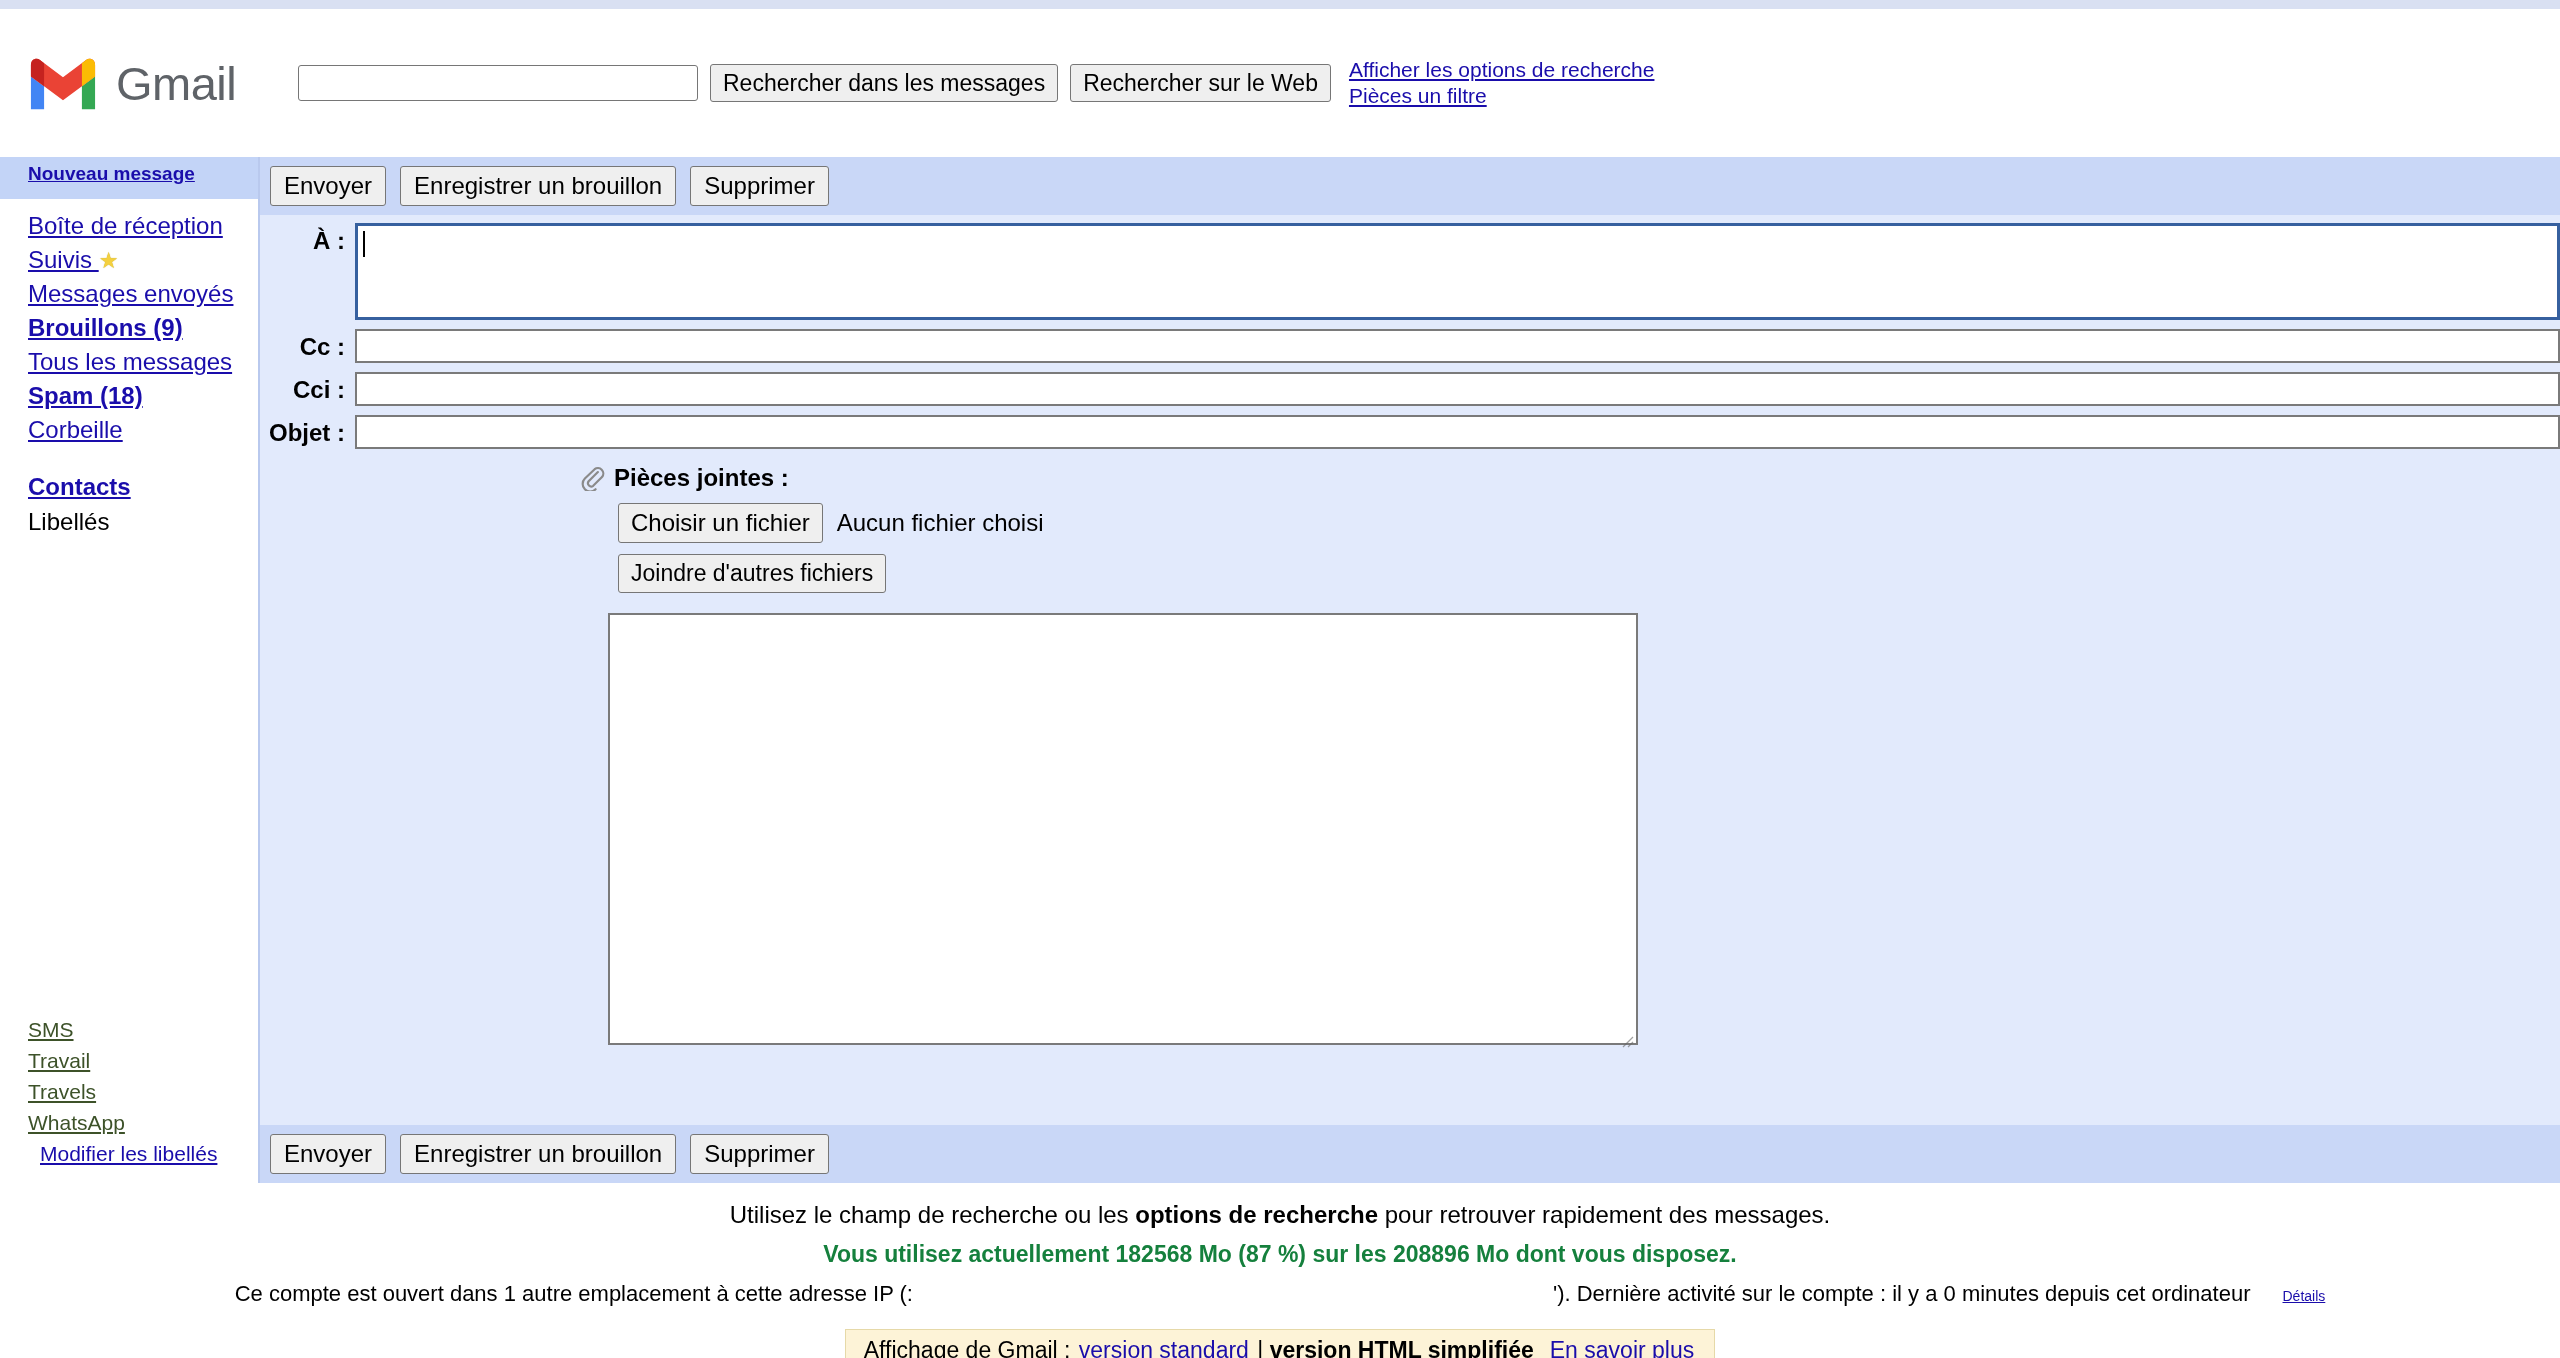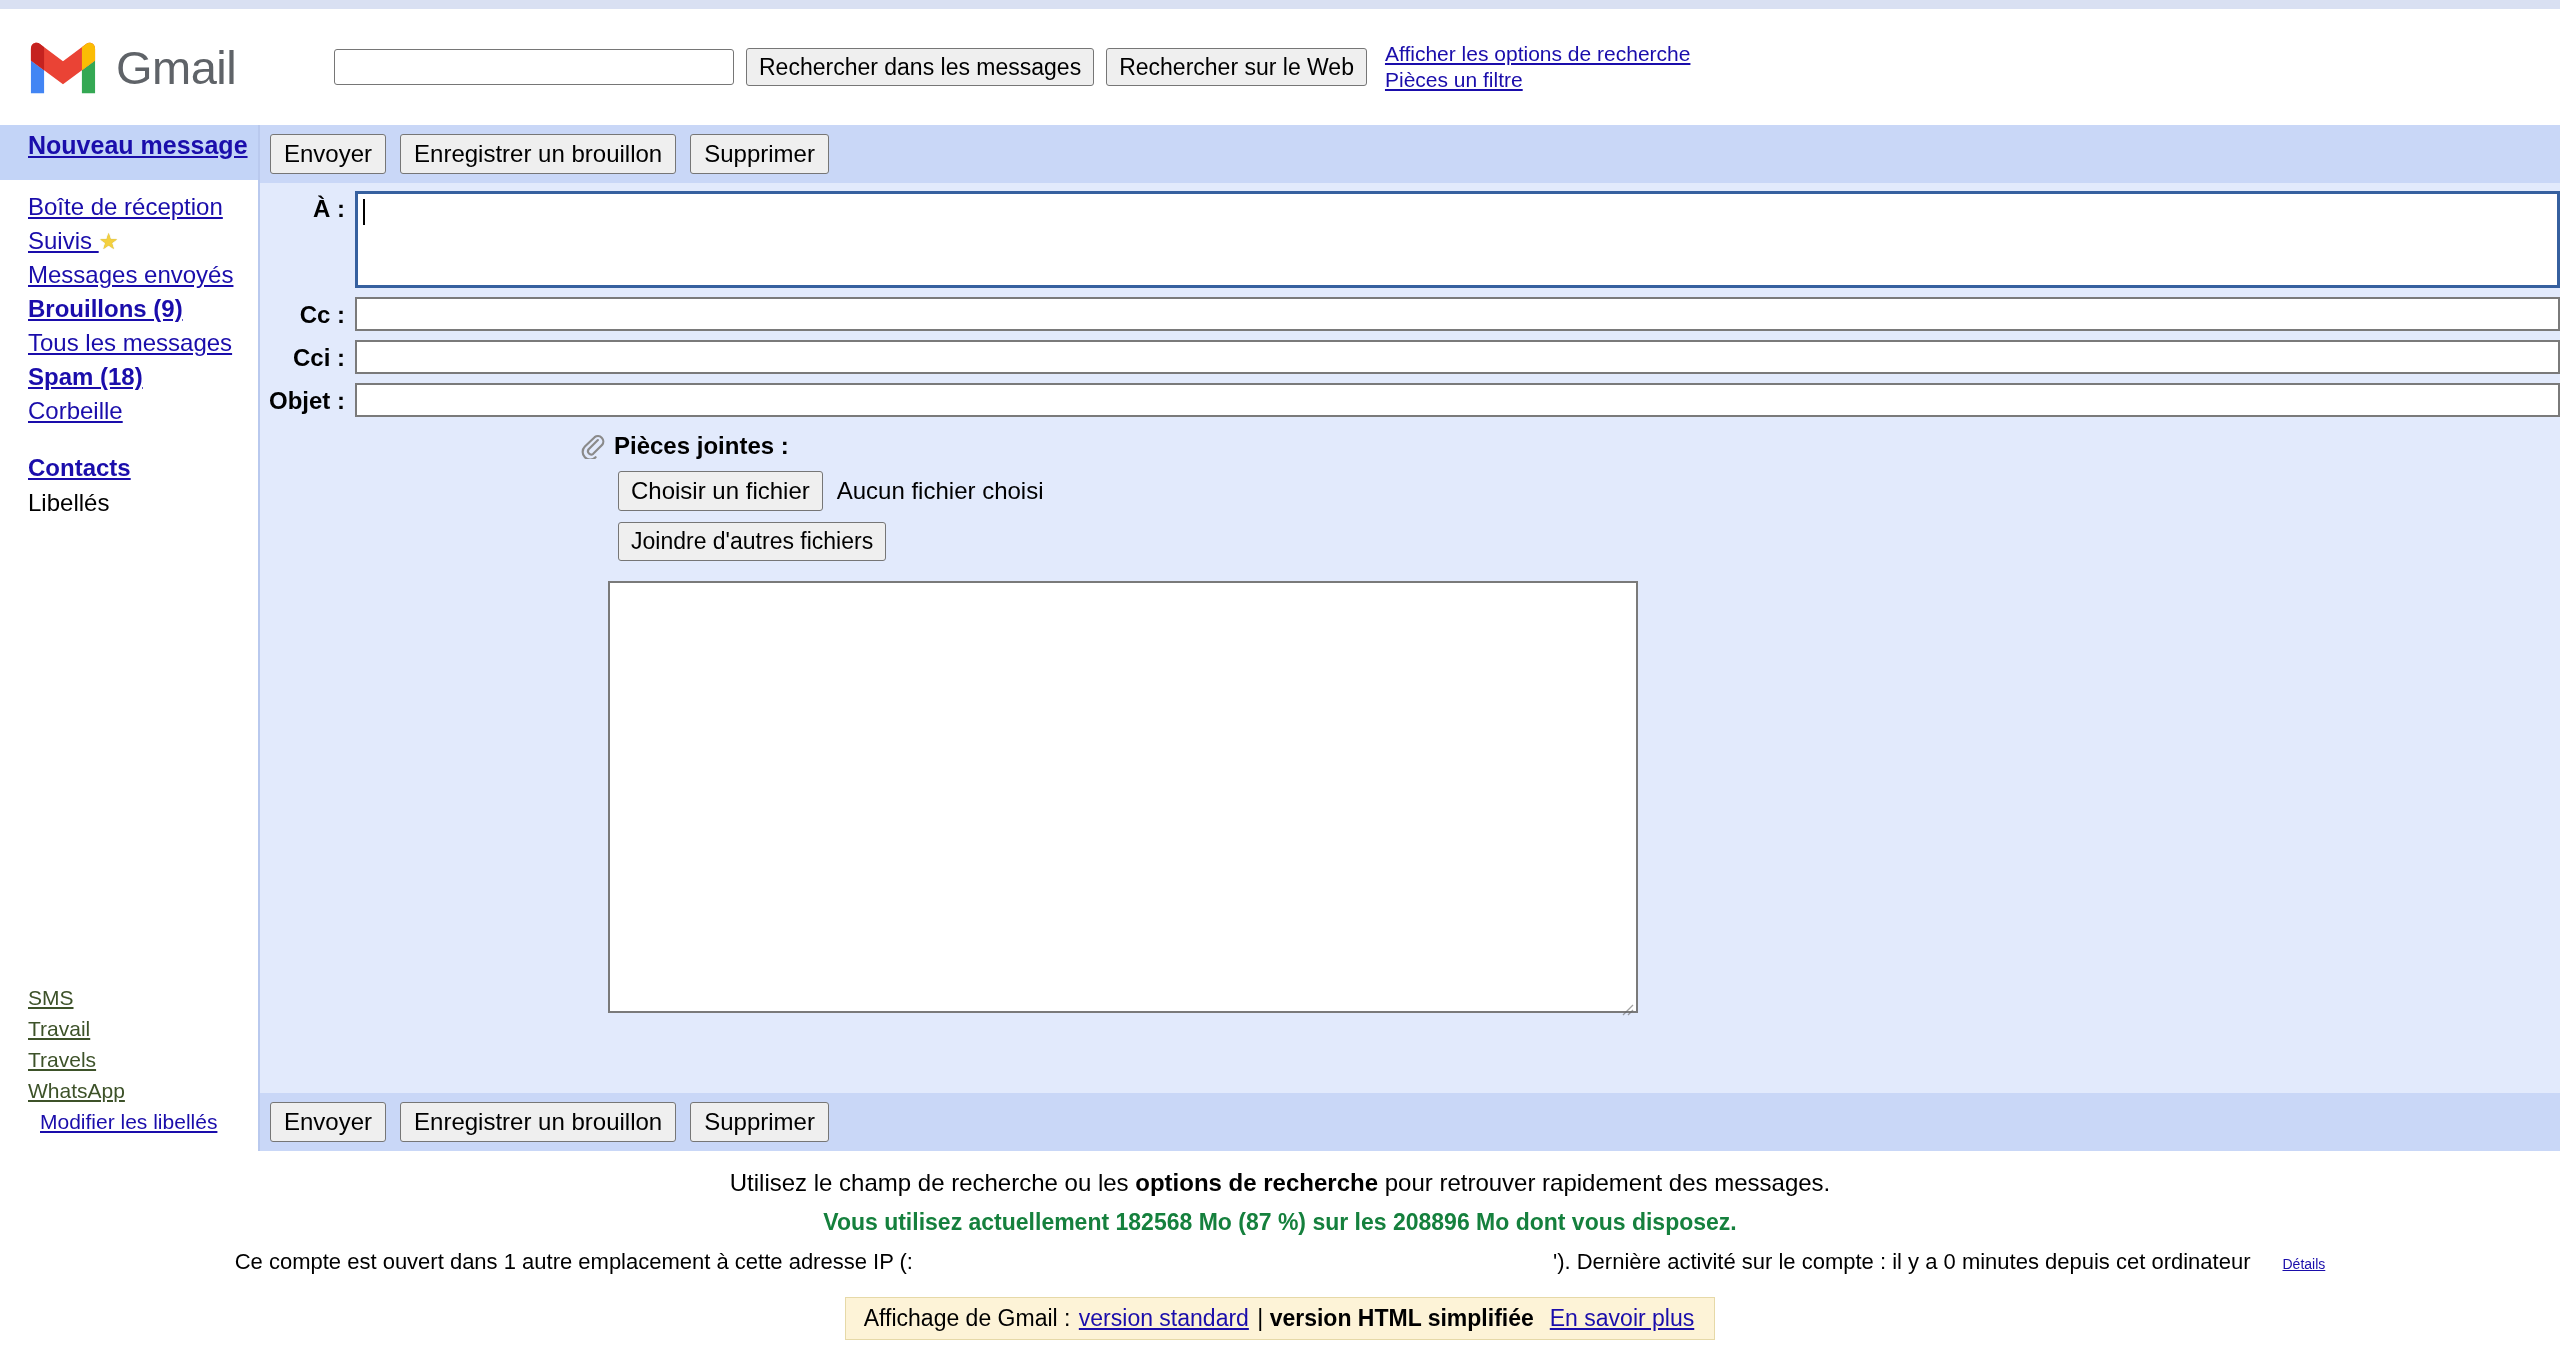--- a/index.html
+++ b/index.html
@@ -20,26 +20,25 @@
 
   
   .top-strip {
     height: 9px;
     background: #d9e0f2;
     width: 100%;
   }
 
   
   .header {
-    height: 116px;
+    height: 148px;
     display: flex;
     align-items: center;
     padding-left: 26px;
     box-sizing: border-box;
-    gap: 36px;
   }
   .logo-wrap {
     display: flex;
     align-items: center;
     width: 272px;
     flex: 0 0 272px;
   }
   .gmail-m {
     width: 74px;
     height: 56px;
@@ -106,23 +105,23 @@
   }
   .sidebar {
     width: 258px;
     flex: 0 0 258px;
     position: relative;
     box-sizing: border-box;
     padding-top: 0;
   }
   .sb-new {
     background: #c3d4f7;
-    padding: 6px 0 20px 28px;
+    padding: 6px 0 14px 28px;
     font-weight: bold;
-    font-size: 25px;
+    font-size: 19px;
   }
   .sb-new a { color: #1a0dab; }
   .sb-list {
     padding: 10px 0 0 28px;
     line-height: 1.42;
   }
   .sb-list .row { white-space: nowrap; }
   .sb-list a { font-size: 24px; }
   .sb-list .bold a, .sb-list .bold { font-weight: bold; }
   .star {

